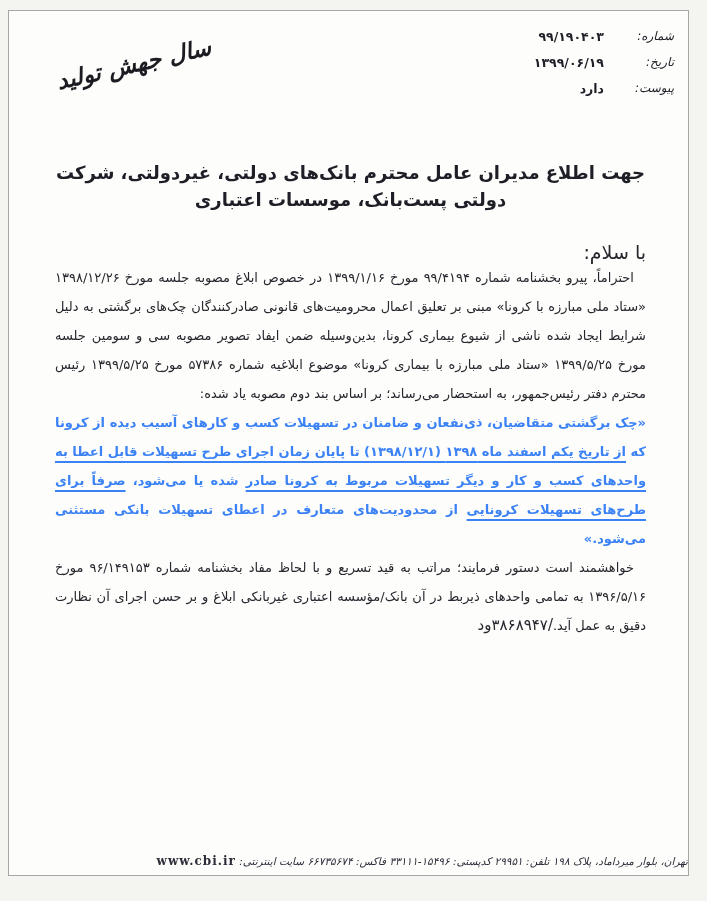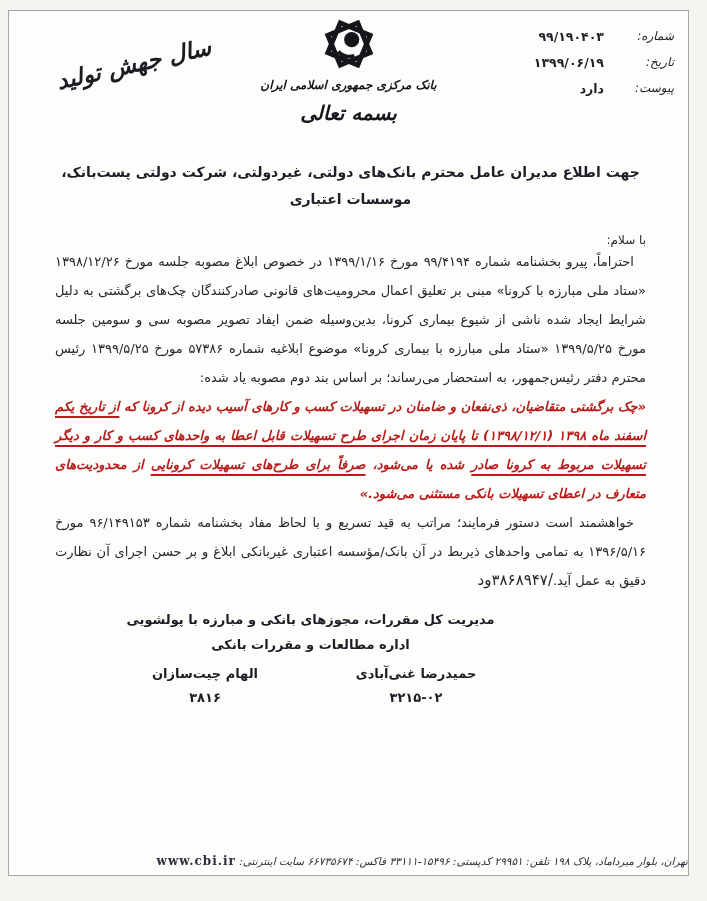--- a/index.html
+++ b/index.html
@@ -30,25 +30,25 @@
     white-space:nowrap;
   }
   .logo-block {
     position:absolute; top:6px; left:50%; transform:translateX(-50%);
     width:250px; text-align:center; color:#15151c;
   }
   .bank-name { font-size:12px; font-weight:bold; font-style:italic; margin-top:3px; white-space:nowrap; }
   .bismillah { font-size:20px; font-weight:bold; font-style:italic; margin-top:9px; }
   
   .content { padding:0 42px 0 46px; color:#26262e; }
-  .recipient { text-align:center; font-weight:bold; font-size:14px; line-height:27px; margin-top:8px; color:#1e1e27; }
-  .greeting { margin-top:20px; font-size:12px; }
+  .recipient { text-align:center; font-weight:bold; font-size:18px; line-height:27px; margin-top:8px; color:#1e1e27; }
+  .greeting { margin-top:28px; font-size:19px; }
   p.body-para { font-size:13px; line-height:29px; text-align:justify; margin:0; }
   .para1 { margin-top:8px; text-indent:12px; }
-  .emph { margin-top:5px; font-weight:bold; color:#b91c1c;font-style:italic; }
+  .emph { margin-top:5px; font-weight:bold; color:#3b82f6; }
   .emph .u { text-decoration:underline; text-underline-offset:5px; text-decoration-thickness:1.5px; }
   .para3 { margin-top:9px; text-indent:12px; }
   .ref-code { font-size:15px; letter-spacing:.5px; }
   
   .signature {
     margin-top:12px; text-align:center; font-weight:bold;
     font-size:13px; color:#1d1d26; transform:translateX(-40px);
   }
   .sig-dept { line-height:25px; }
   .sig-grid {
@@ -69,34 +69,20 @@
 </style>
 </head>
 <body>
 
 <div class="page">
 
   <div class="header">
 
     <div class="slogan">سال جهش تولید</div>
 
-    <div class="logo-block">
-      <span>
-        <svg width="54" height="54" viewBox="0 0 100 100" aria-hidden="true">
-          <g fill="none" stroke="#15151a" stroke-width="9">
-            <rect x="20" y="20" width="60" height="60" transform="rotate(22.5 50 50)"></rect>
-            <rect x="20" y="20" width="60" height="60" transform="rotate(-22.5 50 50)"></rect>
-          </g>
-          <circle cx="55" cy="42" r="14" fill="#15151a"></circle>
-          <path d="M30 64 q12 13 30 8" stroke="#15151a" stroke-width="7" fill="none"></path>
-        </svg>
-      </span>
-      <div class="bank-name">بانک مرکزی جمهوری اسلامی ایران</div>
-      <div class="bismillah">بسمه تعالی</div>
-    </div>
 
     <div class="fields">
       <div class="field-row">
         <span class="field-label">شماره:</span>
         <span class="field-value">۹۹/۱۹۰۴۰۳</span>
       </div>
       <div class="field-row">
         <span class="field-label">تاریخ:</span>
         <span class="field-value">۱۳۹۹/۰۶/۱۹</span>
       </div>
@@ -114,30 +100,20 @@
     </div>
 
     <div class="greeting">با سلام:</div>
 
     <p class="body-para para1">احتراماً، پیرو بخشنامه شماره ۹۹/۴۱۹۴ مورخ ۱۳۹۹/۱/۱۶ در خصوص ابلاغ مصوبه جلسه مورخ ۱۳۹۸/۱۲/۲۶ «ستاد ملی مبارزه با کرونا» مبنی بر تعلیق اعمال محرومیت‌های قانونی صادرکنندگان چک‌های برگشتی به دلیل شرایط ایجاد شده ناشی از شیوع بیماری کرونا، بدین‌وسیله ضمن ایفاد تصویر مصوبه سی و سومین جلسه مورخ ۱۳۹۹/۵/۲۵ «ستاد ملی مبارزه با بیماری کرونا» موضوع ابلاغیه شماره ۵۷۳۸۶ مورخ ۱۳۹۹/۵/۲۵ رئیس محترم دفتر رئیس‌جمهور، به استحضار می‌رساند؛ بر اساس بند دوم مصوبه یاد شده:</p>
 
     <p class="body-para emph"><span>«چک برگشتی متقاضیان، ذی‌نفعان و ضامنان در تسهیلات کسب و کارهای آسیب دیده از کرونا که </span><span class="u">از تاریخ یکم اسفند ماه ۱۳۹۸ (۱۳۹۸/۱۲/۱) تا پایان زمان اجرای طرح تسهیلات قابل اعطا به واحدهای کسب و کار و دیگر تسهیلات مربوط به کرونا صادر</span><span> شده یا می‌شود، </span><span class="u">صرفاً برای طرح‌های تسهیلات کرونایی</span><span> از محدودیت‌های متعارف در اعطای تسهیلات بانکی مستثنی می‌شود.»</span></p>
 
     <p class="body-para para3"><span>خواهشمند است دستور فرمایند؛ مراتب به قید تسریع و با لحاظ مفاد بخشنامه شماره ۹۶/۱۴۹۱۵۳ مورخ ۱۳۹۶/۵/۱۶ به تمامی واحدهای ذیربط در آن بانک/مؤسسه اعتباری غیربانکی ابلاغ و بر حسن اجرای آن نظارت دقیق به عمل آید.</span><span class="ref-code">/۳۸۶۸۹۴۷ود</span></p>
 
-    <div class="signature">
-      <div class="sig-dept">مدیریت کل مقررات، مجوزهای بانکی و مبارزه با پولشویی</div>
-      <div class="sig-dept">اداره مطالعات و مقررات بانکی</div>
-      <div class="sig-grid">
-        <div class="sig-cell">حمیدرضا غنی‌آبادی</div>
-        <div class="sig-cell">الهام چیت‌سازان</div>
-        <div class="sig-cell">۳۲۱۵-۰۲</div>
-        <div class="sig-cell">۳۸۱۶</div>
-      </div>
-    </div>
   </div>
 
   <div class="footer">
     <span>تهران، بلوار میرداماد، پلاک ۱۹۸ تلفن: ۲۹۹۵۱ کدپستی: ۱۵۴۹۶-۳۳۱۱۱ فاکس: ۶۶۷۳۵۶۷۴ سایت اینترنتی:</span>
     <span class="site">www.cbi.ir</span>
   </div>
 
 </div>
 
 </body></html>

